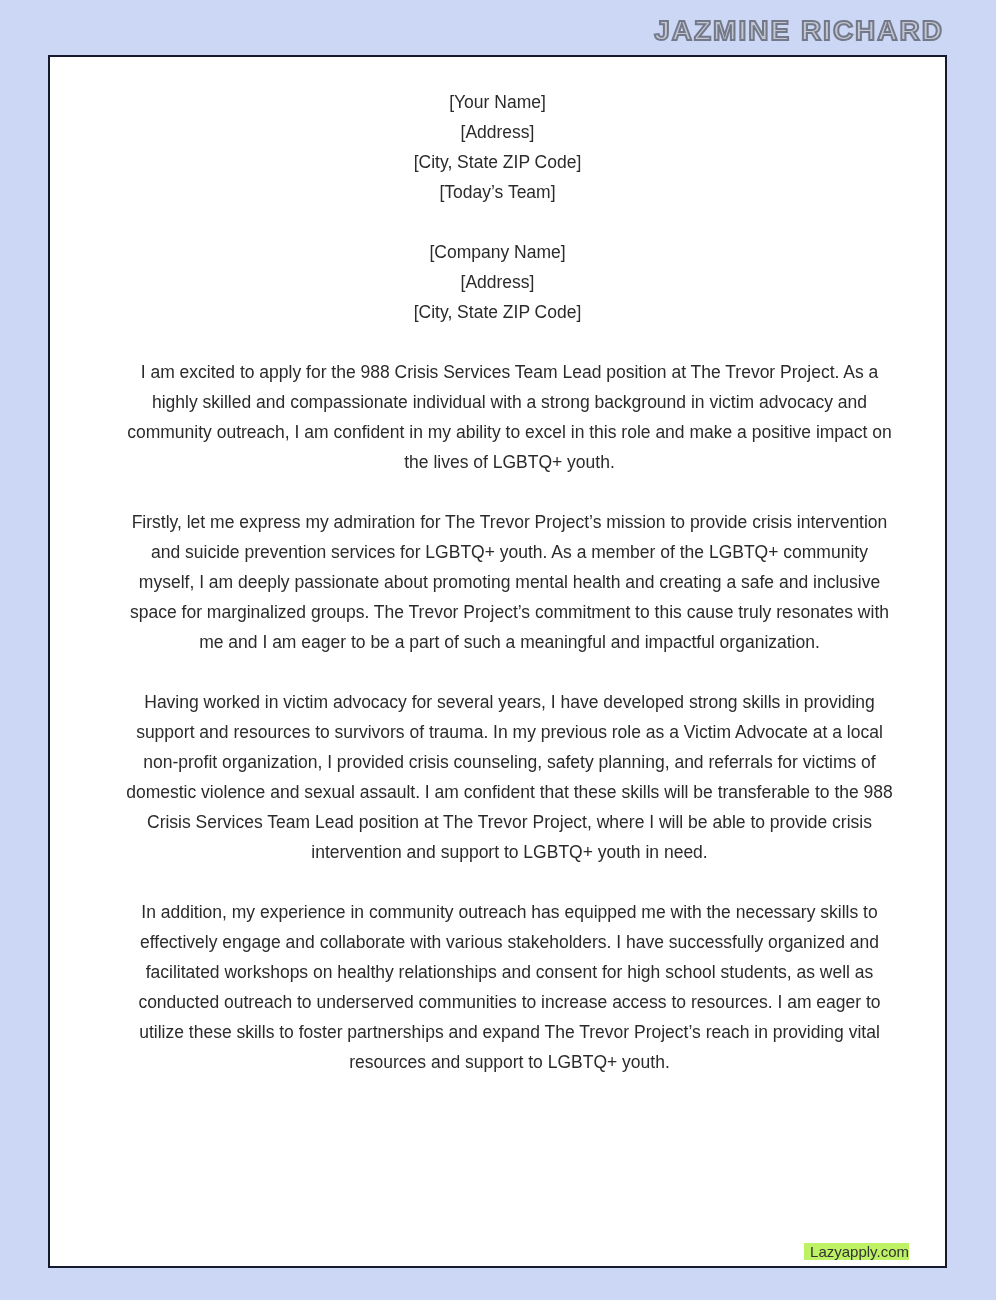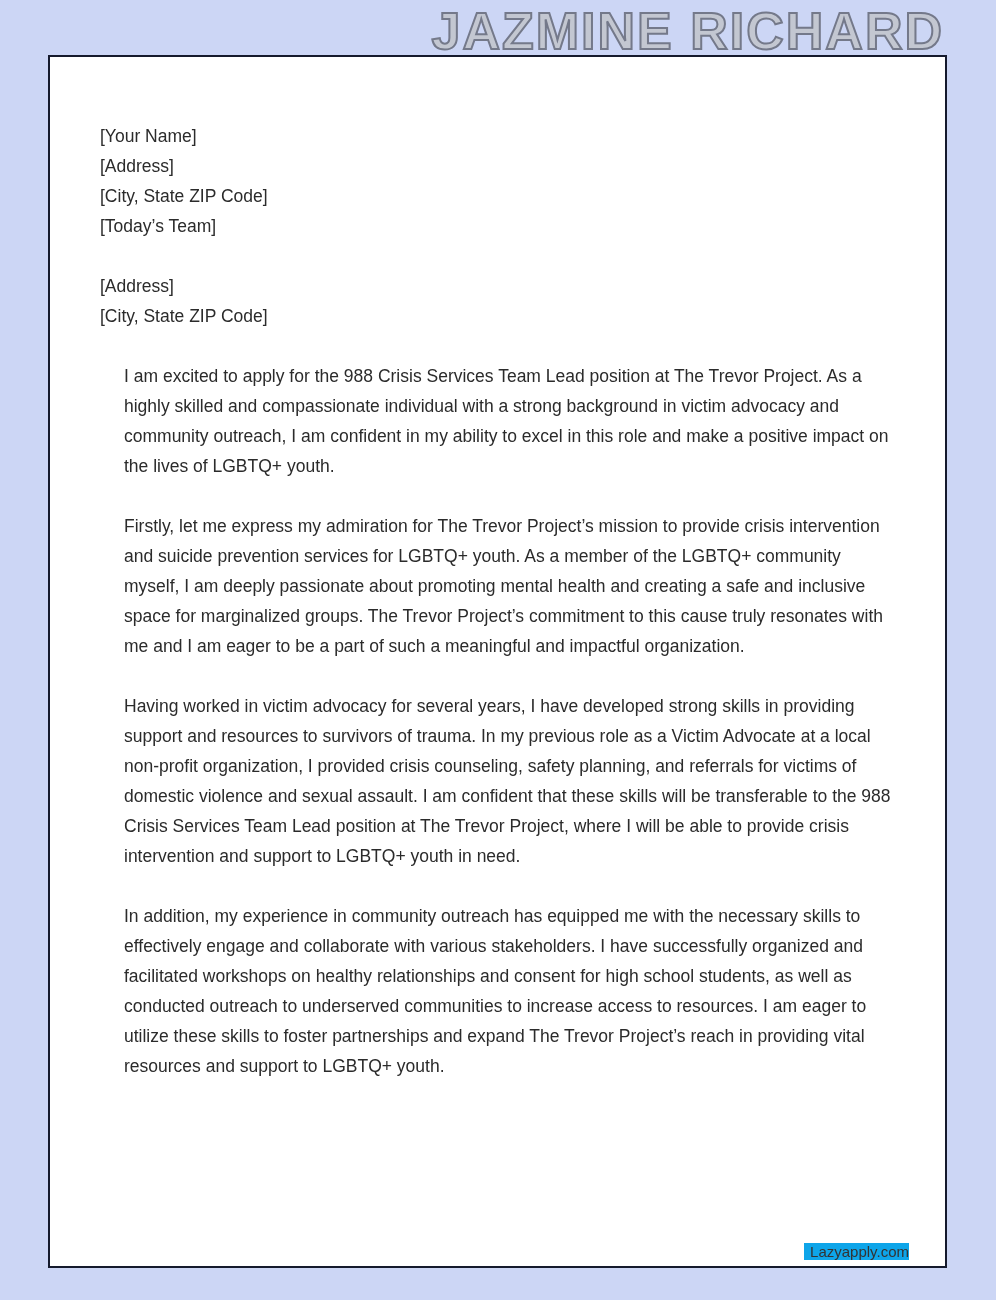--- a/index.html
+++ b/index.html
@@ -13,21 +13,21 @@
   body {
     background: #ccd6f5;
     font-family: "Liberation Sans", "DejaVu Sans", sans-serif;
     position: relative;
   }
 
   .brand-header {
     position: absolute;
     top: 8px;
     right: 52px;
-    font-size: 52px;
+    font-size: 28px;
     font-weight: bold;
     letter-spacing: 2px;
     color: #c3c7d1;
     -webkit-text-stroke: 2px #74798a;
     text-stroke: 2px #74798a;
     white-space: nowrap;
     line-height: 46px;
   }
 
   .page {
@@ -35,24 +35,25 @@
     left: 48px;
     top: 55px;
     width: 899px;
     height: 1213px;
     background: #ffffff;
     border: 2px solid #151a2d;
     overflow: hidden;
   }
 
   .letter {
-    padding: 64px 50px 20px 50px;
+    padding: 30px 50px 20px 50px;
     color: #2b2b2b;
     font-size: 17.5px;
     line-height: 30px;
+    text-align: center;
   }
 
   .block {
     margin-bottom: 30px;
   }
 
   .line {
     display: block;
   }
 
@@ -61,40 +62,41 @@
     max-width: 800px;
     margin-left: 24px;
   }
 
   .watermark {
     position: absolute;
     right: 36px;
     bottom: 6px;
     font-size: 15px;
     color: #333333;
-    background: #0ea5e9;
+    background: #bef264;
     padding-left: 6px;
   }
 </style>
 </head>
 <body>
 
 <div class="brand-header">JAZMINE RICHARD</div>
 
 <div class="page">
   <div class="letter">
 
     <div class="block">
       <span class="line">[Your Name]</span>
       <span class="line">[Address]</span>
       <span class="line">[City, State ZIP Code]</span>
       <span class="line">[Today’s Team]</span>
     </div>
 
     <div class="block">
+      <span class="line">[Company Name]</span>
       <span class="line">[Address]</span>
       <span class="line">[City, State ZIP Code]</span>
     </div>
 
 
     <p class="paragraph">I am excited to apply for the 988 Crisis Services Team Lead position at The Trevor Project. As a highly skilled and compassionate individual with a strong background in victim advocacy and community outreach, I am confident in my ability to excel in this role and make a positive impact on the lives of LGBTQ+ youth.</p>
     <p class="paragraph">Firstly, let me express my admiration for The Trevor Project’s mission to provide crisis intervention and suicide prevention services for LGBTQ+ youth. As a member of the LGBTQ+ community myself, I am deeply passionate about promoting mental health and creating a safe and inclusive space for marginalized groups. The Trevor Project’s commitment to this cause truly resonates with me and I am eager to be a part of such a meaningful and impactful organization.</p>
     <p class="paragraph">Having worked in victim advocacy for several years, I have developed strong skills in providing support and resources to survivors of trauma. In my previous role as a Victim Advocate at a local non-profit organization, I provided crisis counseling, safety planning, and referrals for victims of domestic violence and sexual assault. I am confident that these skills will be transferable to the 988 Crisis Services Team Lead position at The Trevor Project, where I will be able to provide crisis intervention and support to LGBTQ+ youth in need.</p>
     <p class="paragraph">In addition, my experience in community outreach has equipped me with the necessary skills to effectively engage and collaborate with various stakeholders. I have successfully organized and facilitated workshops on healthy relationships and consent for high school students, as well as conducted outreach to underserved communities to increase access to resources. I am eager to utilize these skills to foster partnerships and expand The Trevor Project’s reach in providing vital resources and support to LGBTQ+ youth.</p>
 

